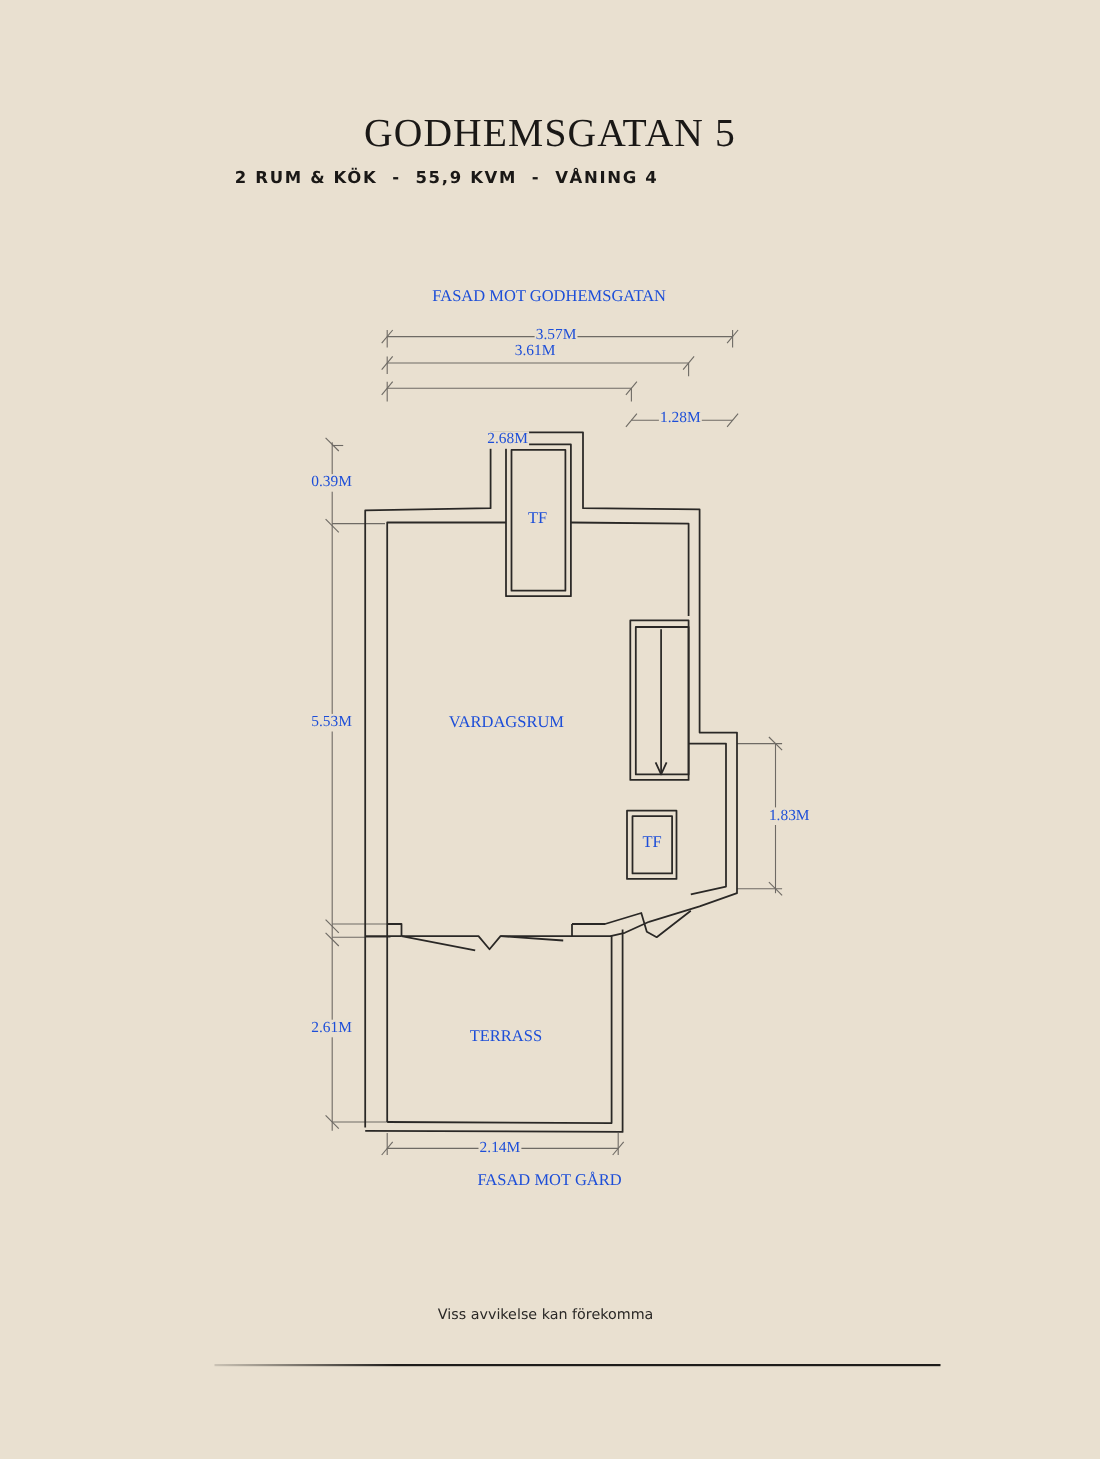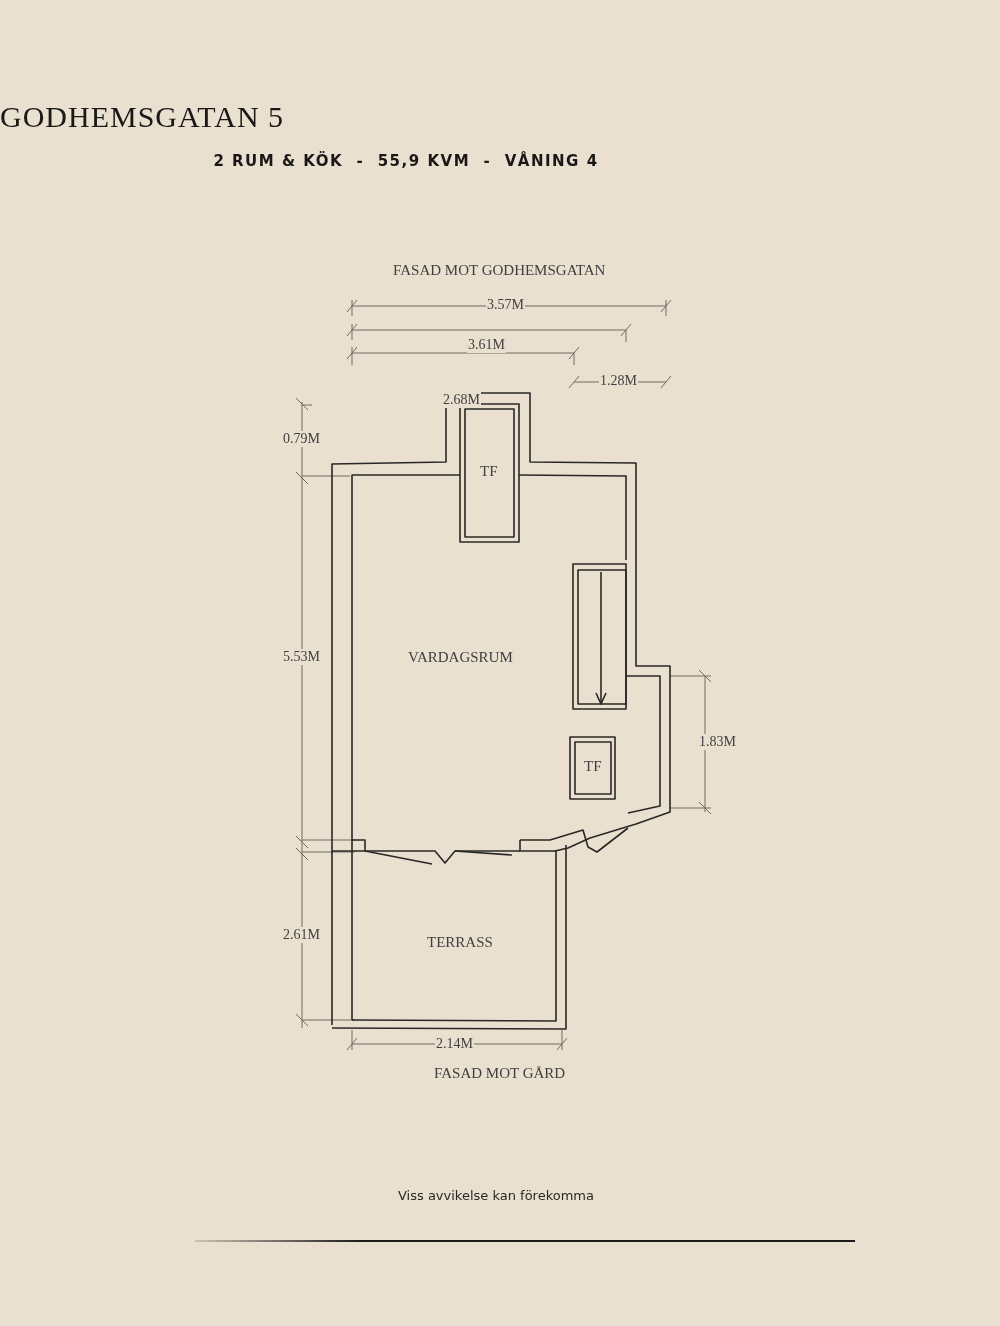--- a/index.html
+++ b/index.html
@@ -1,30 +1,30 @@
 <!DOCTYPE html>
 <html><head>
   <meta charset="utf-8">
   <style>
     html, body { margin: 0; padding: 0; }
     body {
       width: 1000px; height: 1326px; background: #e9e0d0; position: relative; overflow: hidden;
       font-family: "Liberation Serif", "DejaVu Serif", serif; color: #1e1c1a;
     }
     .title {
-      position: absolute; left: 0; width: 1000px; top: 100px; text-align: left;
-      font-family: "Liberation Serif", "DejaVu Serif", serif; font-size: 30px; letter-spacing: 1px; color: #1a1816;
+      position: absolute; left: 0; width: 1000px; top: 100px; text-align: center;
+      font-family: "Liberation Serif", "DejaVu Serif", serif; font-size: 36px; letter-spacing: 1px; color: #1a1816;
     }
     .subtitle {
       position: absolute; left: 0; width: 812px; top: 152px; text-align: center;
       font-family: "DejaVu Sans", "Liberation Sans", sans-serif; font-weight: bold; font-size: 15px; letter-spacing: 1.5px; color: #1a1816;
       white-space: pre;
     }
     .label {
-      position: absolute; font-family: "Liberation Serif", "DejaVu Serif", serif; font-size: 15px; color: #404040; white-space: nowrap;
+      position: absolute; font-family: "Liberation Serif", "DejaVu Serif", serif; font-size: 15px; color: #1d4ed8; white-space: nowrap;
     }
     .dim { font-size: 14px; background: #e9e0d0; padding: 0 1px; }
     .note {
       position: absolute; left: 0; width: 992px; top: 1188px; text-align: center;
       font-family: "DejaVu Sans", "Liberation Sans", sans-serif; font-size: 13px; color: #2a2826;
     }
     svg.plan { position: absolute; left: 0; top: 0; }
   </style>
 </head>
 <body>
@@ -106,24 +106,24 @@
     <polyline points="520,840 520,851 555,851 568,848 590,838"></polyline>
     <polyline points="520,840 550,840 583,830 588,847 597,852 628,828"></polyline>
 
     <polyline points="352,1020 556,1021 556,850"></polyline>
     <polyline points="332,1028 566,1029 566,845"></polyline>
   </g>
 </svg>
 
 <div class="label" style="left:393px;top:262px;">FASAD MOT GODHEMSGATAN</div>
 <div class="label dim" style="left:486px;top:297px;">3.57M</div>
-<div class="label dim" style="left:467px;top:337px;">3.61M</div>
+<div class="label dim" style="left:467px;top:312px;">3.61M</div>
 <div class="label dim" style="left:442px;top:344px;margin-top:48px;">2.68M</div>
 <div class="label dim" style="left:599px;top:373px;">1.28M</div>
-<div class="label dim" style="left:282px;top:431px;">0.79M</div>
+<div class="label dim" style="left:282px;top:431px;">0.39M</div>
 <div class="label dim" style="left:282px;top:649px;">5.53M</div>
 <div class="label dim" style="left:282px;top:927px;">2.61M</div>
 <div class="label dim" style="left:698px;top:734px;">1.83M</div>
 <div class="label dim" style="left:435px;top:1036px;text-align:right;">2.14M</div>
 
 <div class="label" style="left:480px;top:463px;">TF</div>
 <div class="label" style="left:408px;top:649px;">VARDAGSRUM</div>
 <div class="label" style="left:584px;top:758px;">TF</div>
 <div class="label" style="left:427px;top:934px;text-align:right;">TERRASS</div>
 <div class="label" style="left:434px;top:1065px;">FASAD MOT GÅRD</div>

